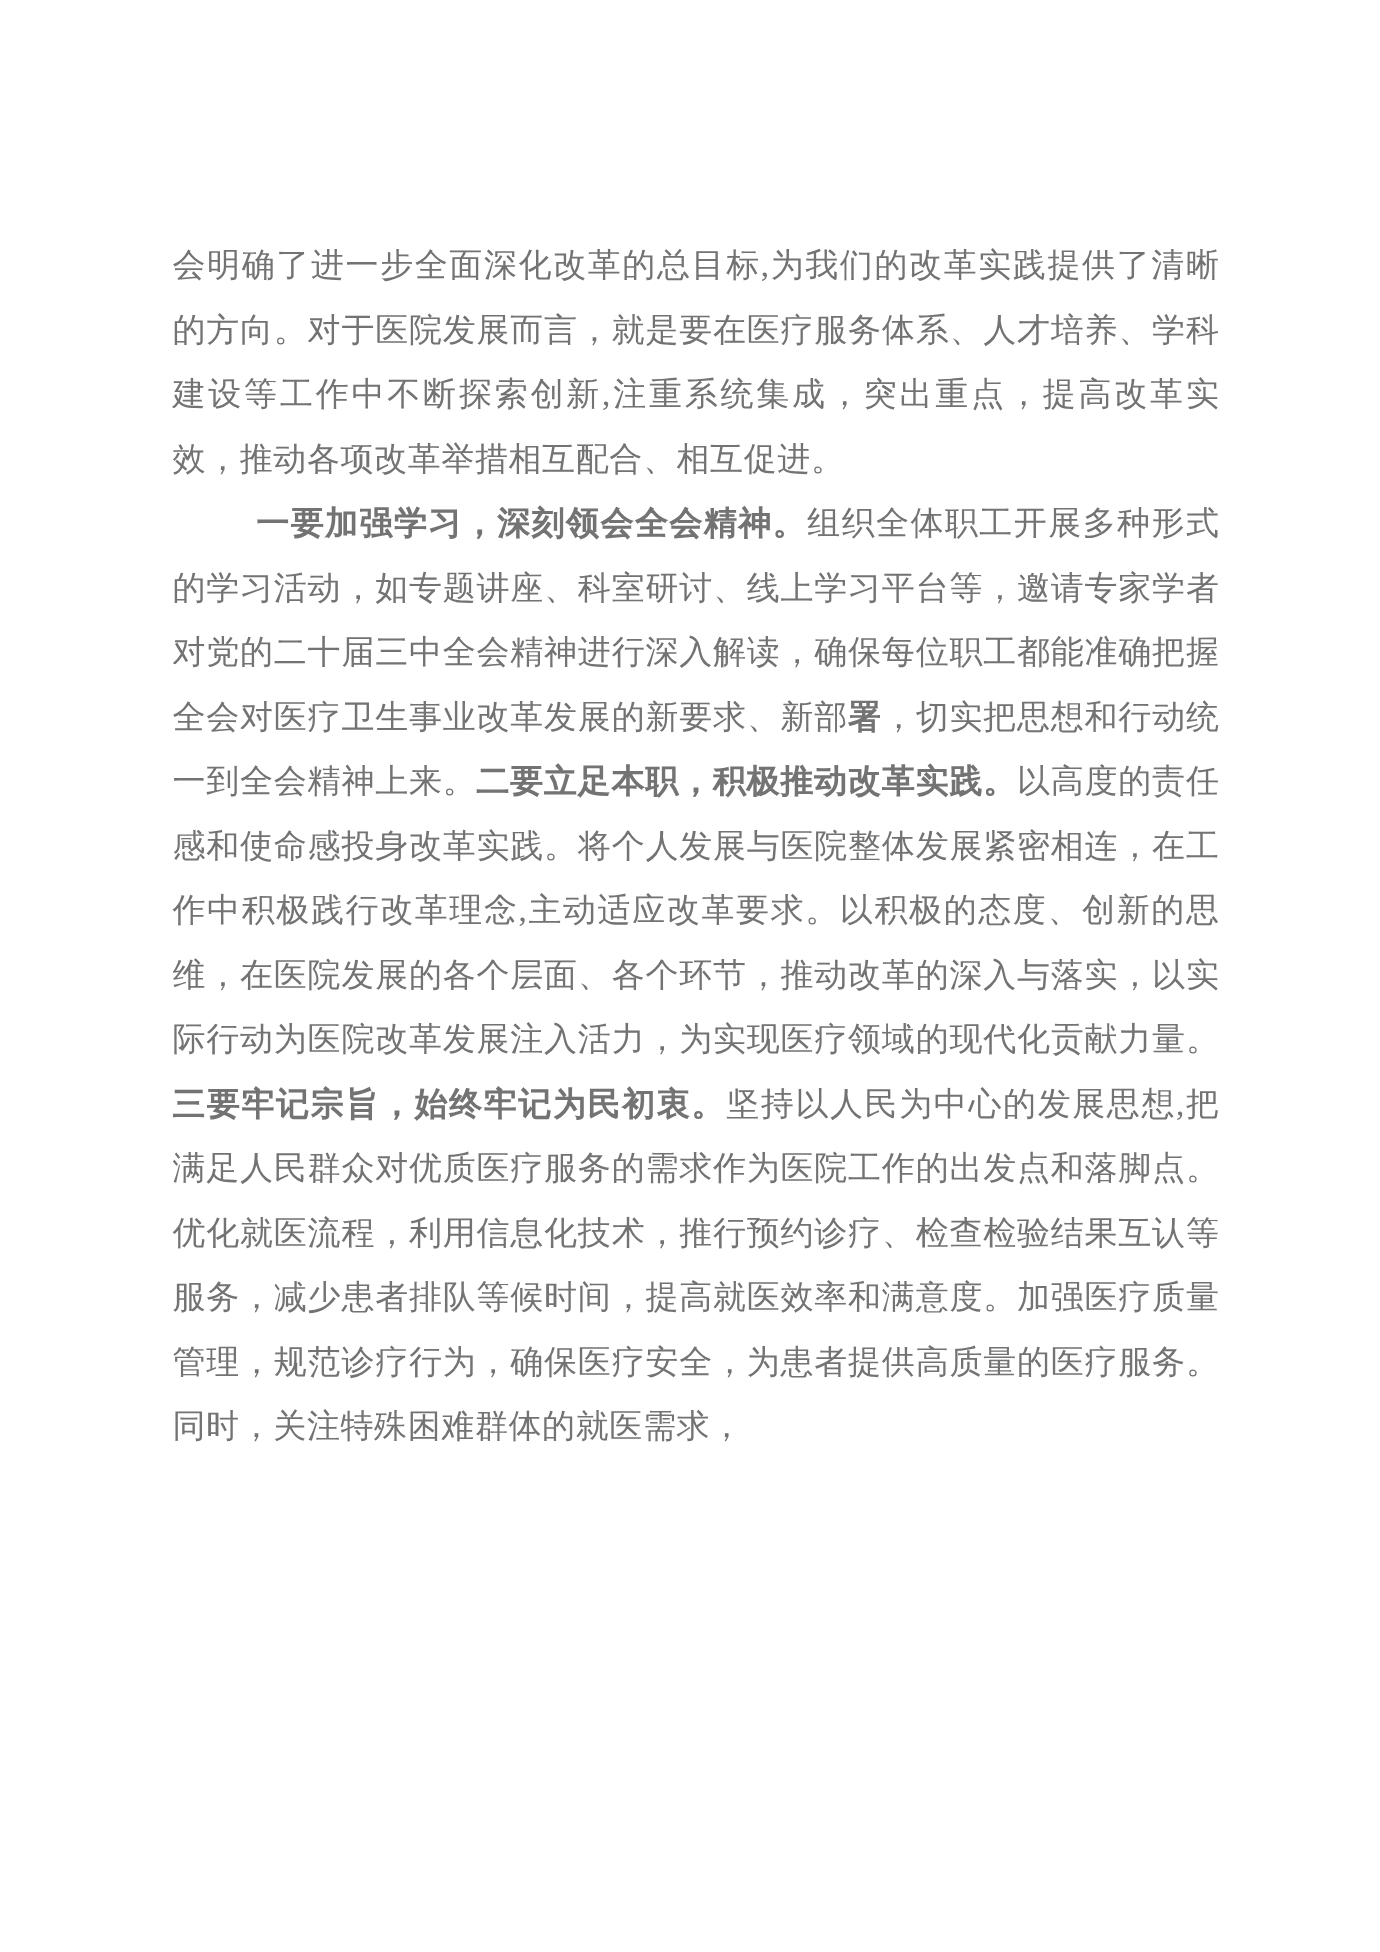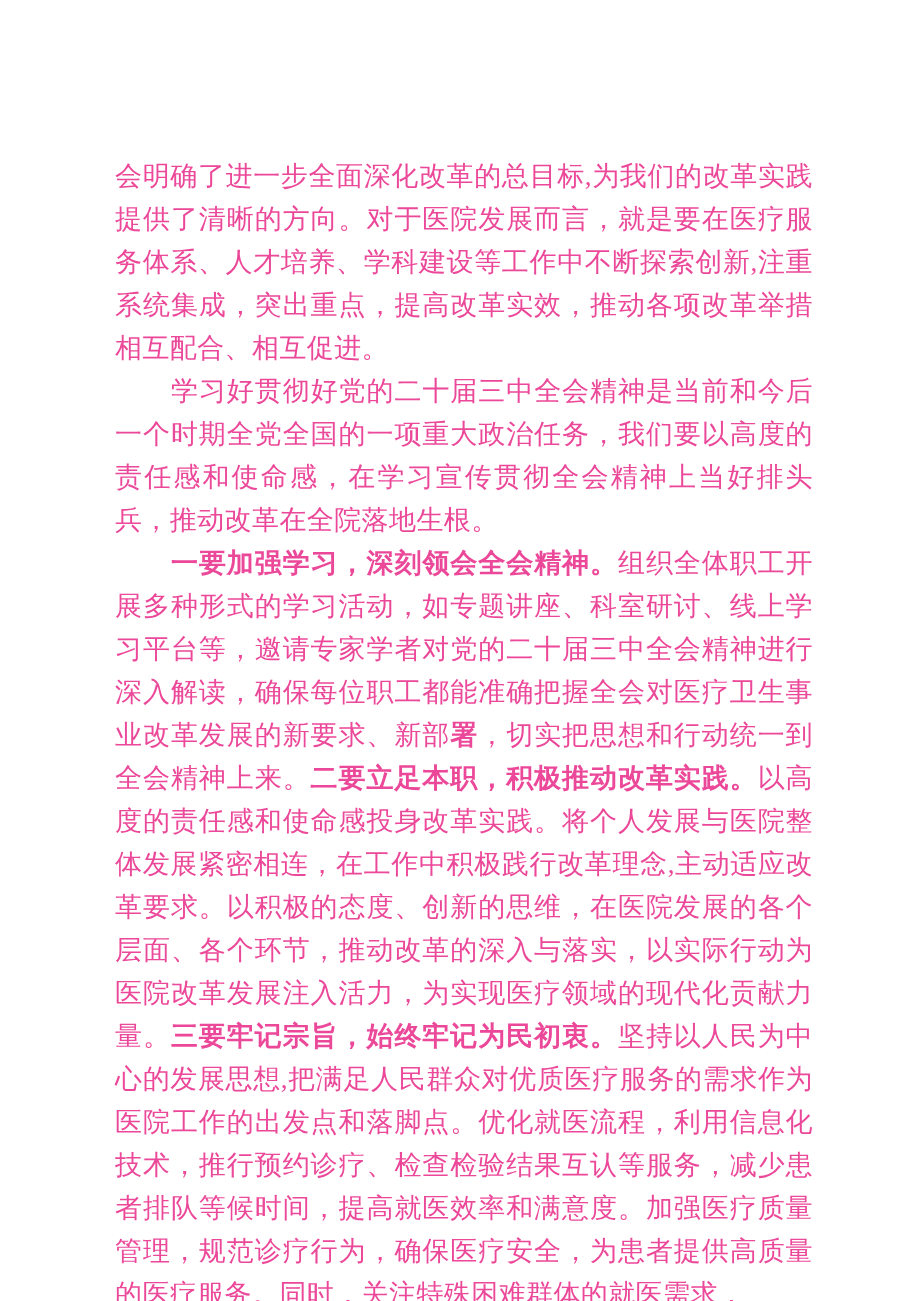--- a/index.html
+++ b/index.html
@@ -16,36 +16,35 @@
   }
   .doc-body {
     position: absolute;
     left: 115px;
     top: 155px;
     width: 698px;
   }
   .para {
     margin: 0;
     font-family: "Liberation Serif", "DejaVu Serif", serif;
-    font-size: 27px;
+    font-size: 22px;
     line-height: 43px;
-    color: #ec4899;
+    color: #737373;
     text-align: justify;
     text-justify: inter-ideograph;
     letter-spacing: 0.4px;
     word-break: break-all;
   }
   .para.indent {
     text-indent: 56px;
   }
   .run { font-weight: normal; }
   .run-bold { font-weight: bold; margin-top: 32px; }
 </style>
 </head>
 <body>
 
 <div class="page">
   <div class="doc-body" style="color: rgb(0, 0, 0);">
       <p class="para"><span class="run">会明确了进一步全面深化改革的总目标,为我们的改革实践提供了清晰的方向。对于医院发展而言，就是要在医疗服务体系、人才培养、学科建设等工作中不断探索创新,注重系统集成，突出重点，提高改革实效，推动各项改革举措相互配合、相互促进。</span></p>
-      <p class="para indent"><span class="run">学习好贯彻好党的二十届三中全会精神是当前和今后一个时期全党全国的一项重大政治任务，我们要以高度的责任感和使命感，在学习宣传贯彻全会精神上当好排头兵，推动改革在全院落地生根。</span></p>
       <p class="para indent"><span class="run-bold">一要加强学习，深刻领会全会精神。</span><span class="run">组织全体职工开展多种形式的学习活动，如专题讲座、科室研讨、线上学习平台等，邀请专家学者对党的二十届三中全会精神进行深入解读，确保每位职工都能准确把握全会对医疗卫生事业改革发展的新要求、新部</span><span class="run-bold">署</span><span class="run">，切实把思想和行动统一到全会精神上来。</span><span class="run-bold">二要立足本职，积极推动改革实践。</span><span class="run">以高度的责任感和使命感投身改革实践。将个人发展与医院整体发展紧密相连，在工作中积极践行改革理念,主动适应改革要求。以积极的态度、创新的思维，在医院发展的各个层面、各个环节，推动改革的深入与落实，以实际行动为医院改革发展注入活力，为实现医疗领域的现代化贡献力量。</span><span class="run-bold">三要牢记宗旨，始终牢记为民初衷。</span><span class="run">坚持以人民为中心的发展思想,把满足人民群众对优质医疗服务的需求作为医院工作的出发点和落脚点。优化就医流程，利用信息化技术，推行预约诊疗、检查检验结果互认等服务，减少患者排队等候时间，提高就医效率和满意度。加强医疗质量管理，规范诊疗行为，确保医疗安全，为患者提供高质量的医疗服务。同时，关注特殊困难群体的就医需求，</span></p>
     </div>
 </div>
 
 </body></html>

